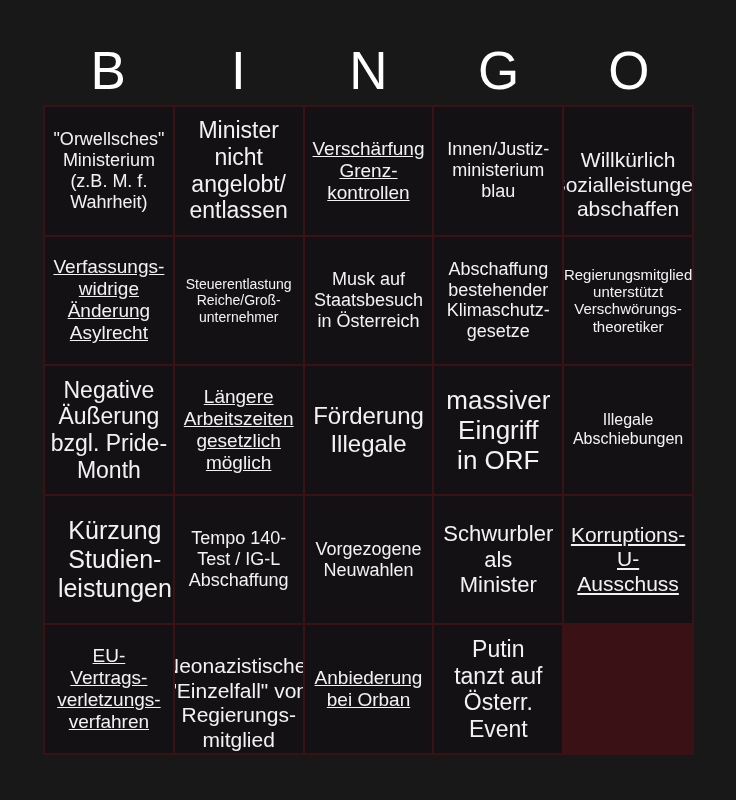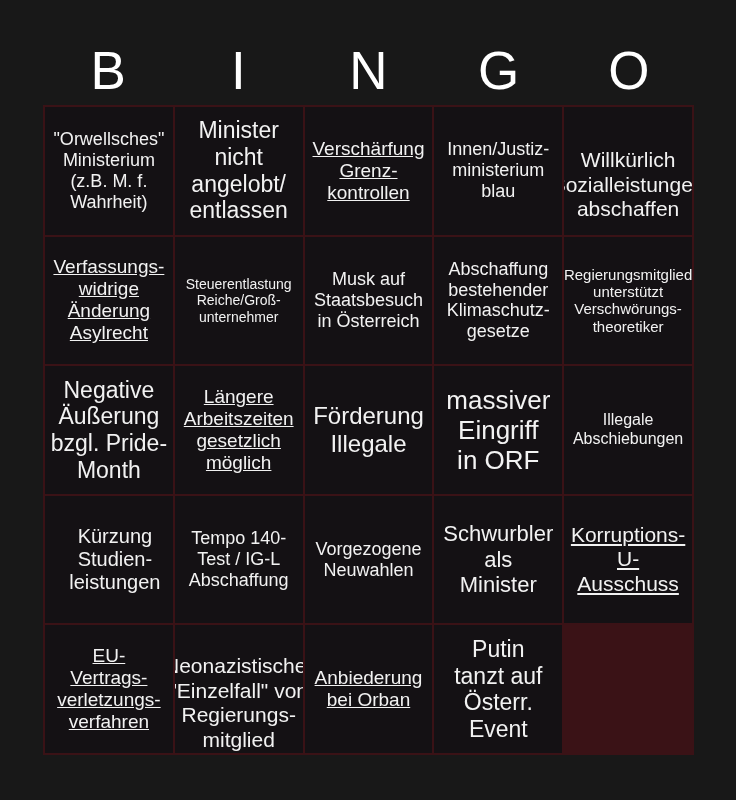--- a/index.html
+++ b/index.html
@@ -70,21 +70,21 @@
   .cell-text[data-fs="14"] { font-size: 14px; }
   .cell-text[data-fs="15"] { font-size: 21px; margin-top: 28px; }
   .cell-text[data-fs="16"] { font-size: 16px; }
   .cell-text[data-fs="18"] { font-size: 18px; }
   .cell-text[data-fs="19"] { font-size: 19px; text-decoration: underline; }
   .cell-text[data-fs="20"] { font-size: 18px; }
   .cell-text[data-fs="21"] { font-size: 21px; text-decoration: underline; }
   .cell-text[data-fs="22"] { font-size: 22px; }
   .cell-text[data-fs="23"] { font-size: 23px; }
   .cell-text[data-fs="24"] { font-size: 24px; }
-  .cell-text[data-fs="25"] { font-size: 20px; margin-left: 12px; }
+  .cell-text[data-fs="25"] { font-size: 25px; margin-left: 12px; }
   .cell-text[data-fs="26"] { font-size: 26px; }
 </style>
 </head>
 <body>
 
 <div class="page">
 
   <div class="title">
     <span class="letter">B</span>
     <span class="letter">I</span>

